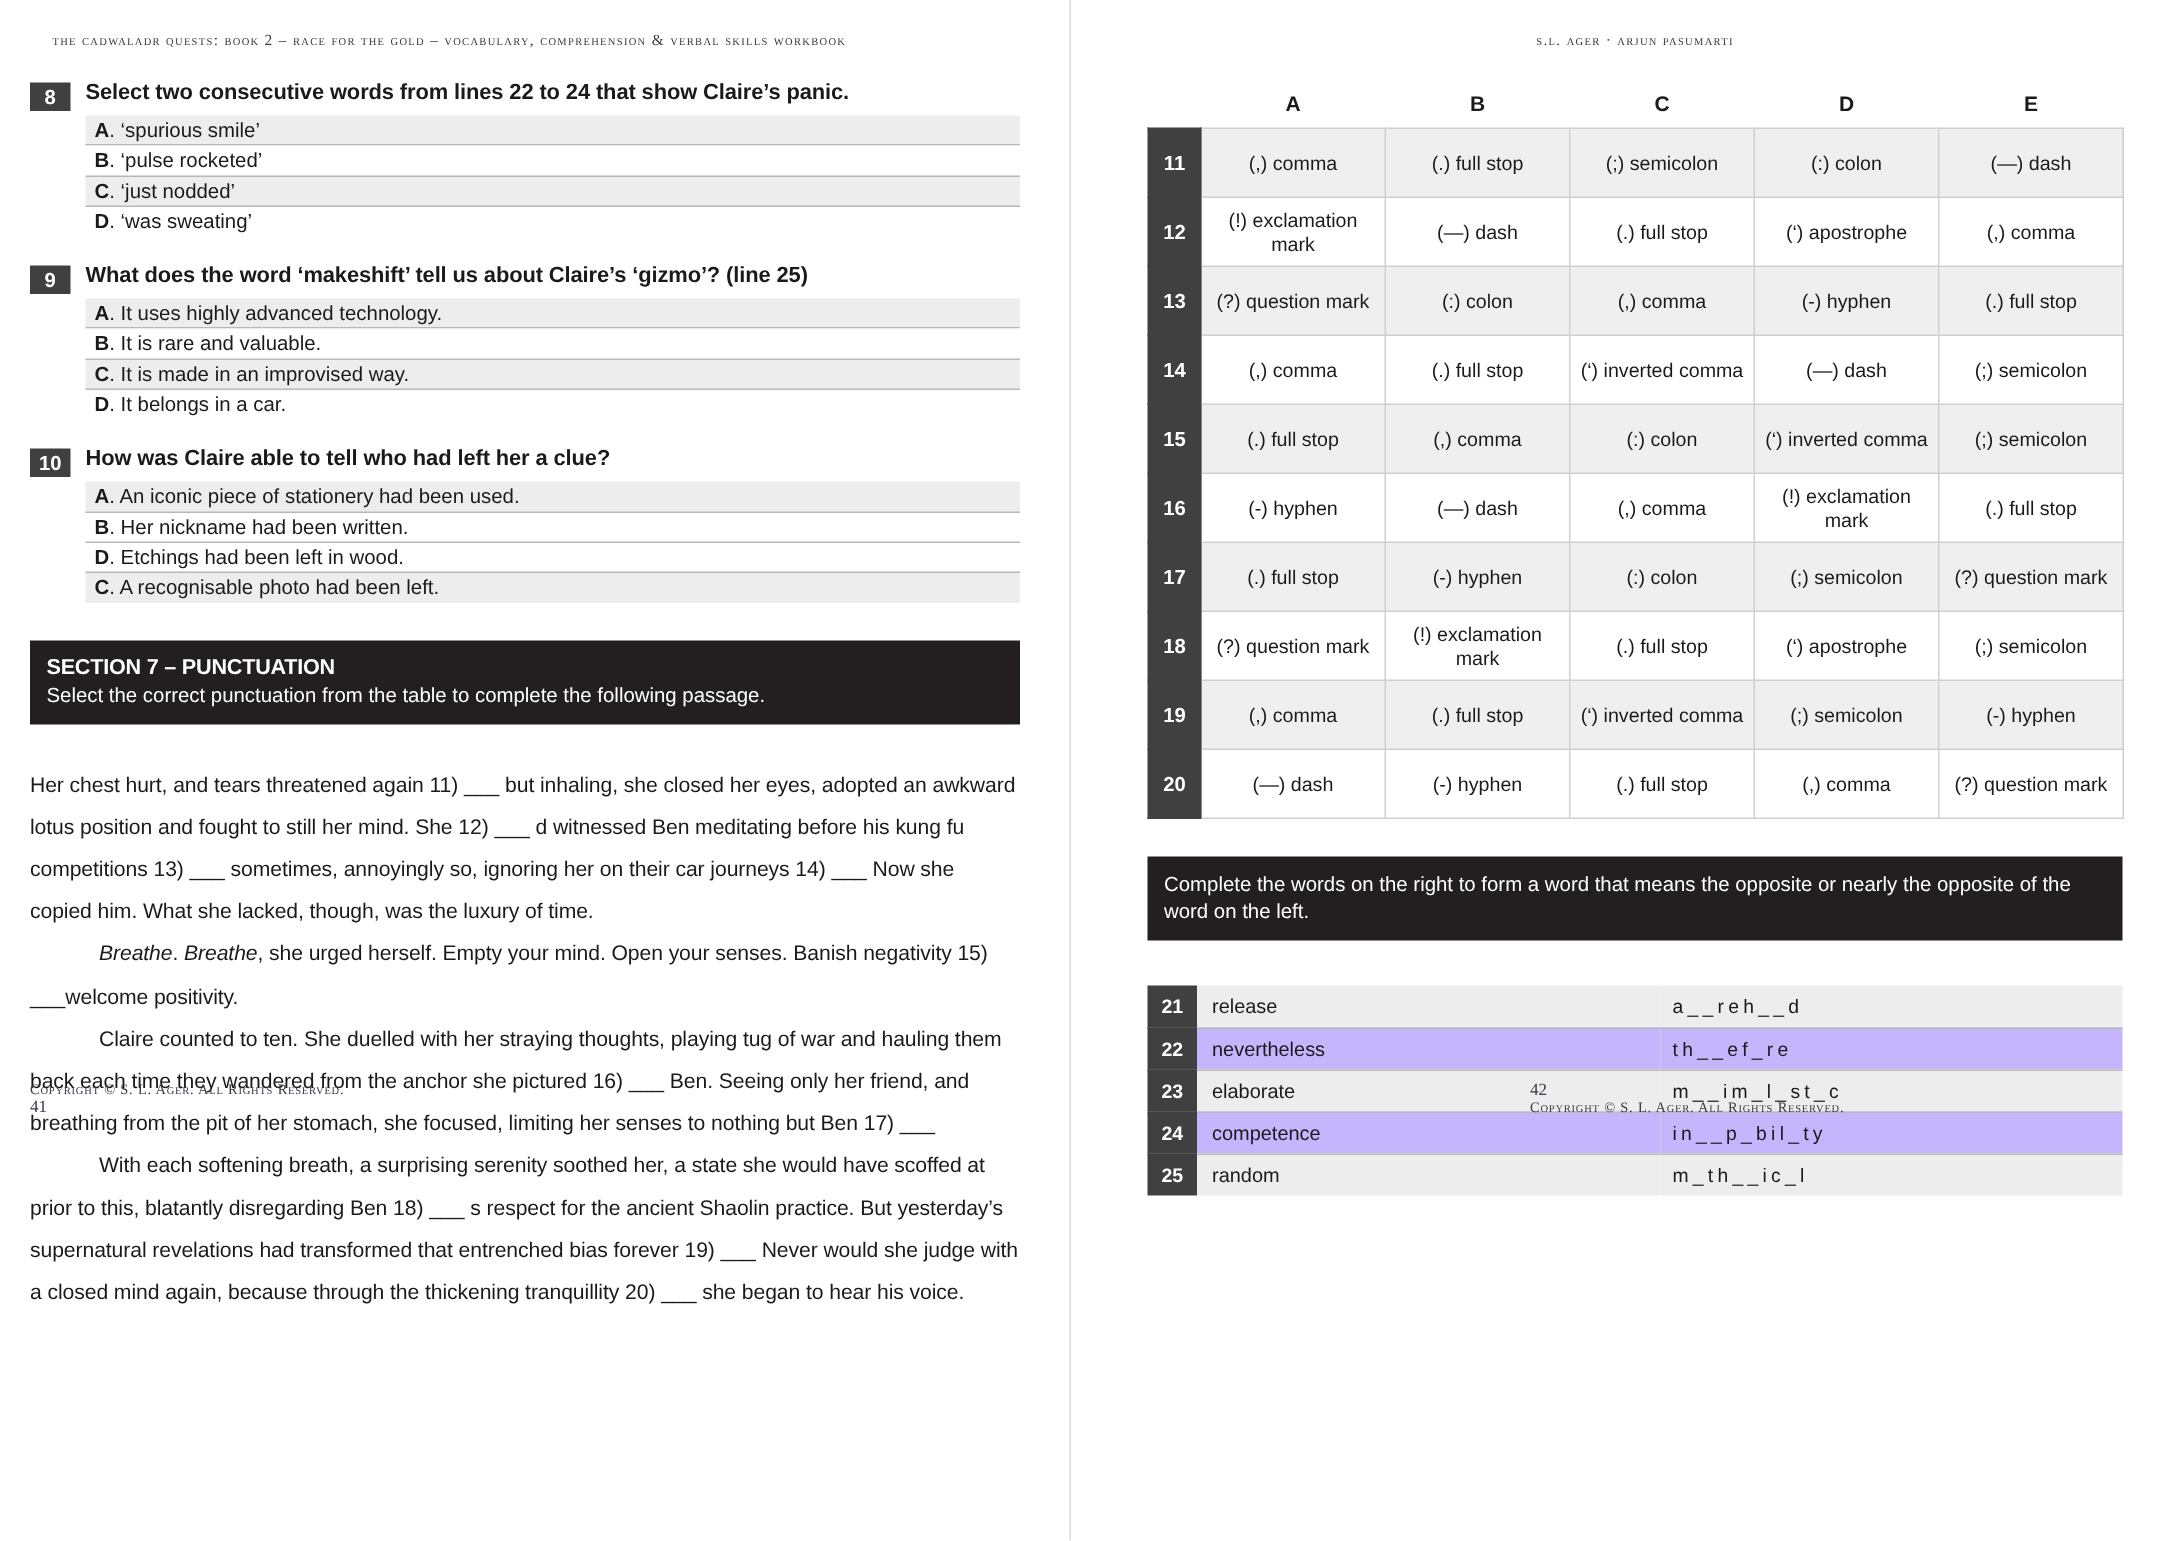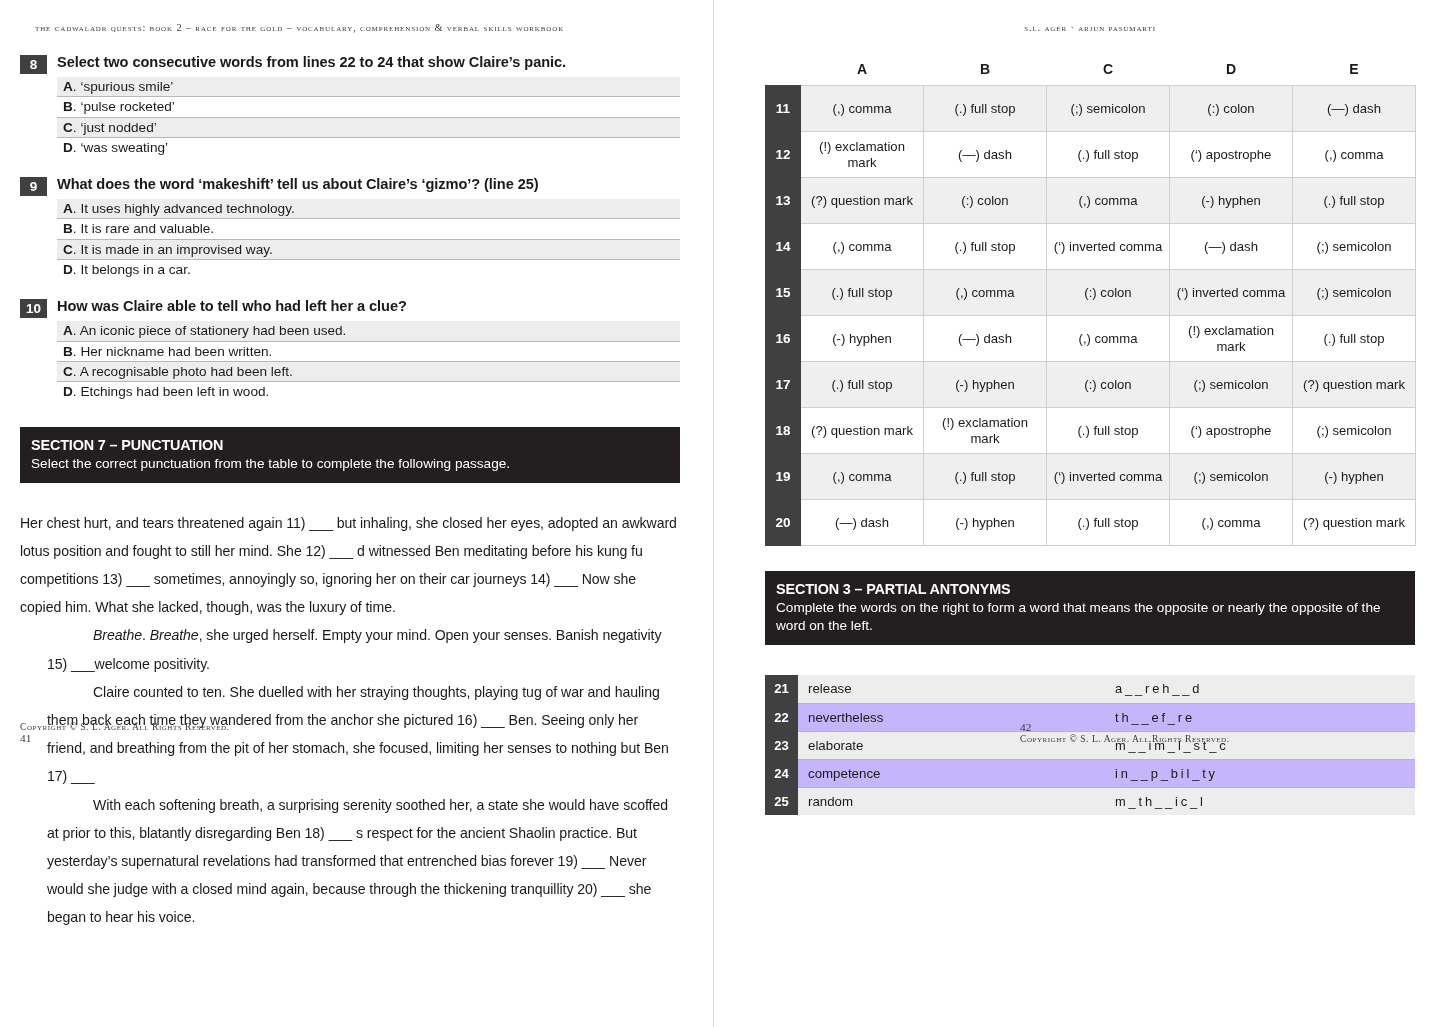--- a/index.html
+++ b/index.html
@@ -107,21 +107,21 @@
     font-weight: normal;
   }
 
   
   .passage { margin-top: 26px; }
   .passage p {
     font-size: 14.1px;
     line-height: 28.2px;
     letter-spacing: -.004em;
   }
-  .passage p.indent { text-indent: 46px; margin-left: 27px; }
+  .passage p.indent { text-indent: 46px; }
   .blank { letter-spacing: 0; }
   .ital { font-style: italic; }
 
   
   .punc-wrap { margin-top: 28px; }
   table.punc {
     border-collapse: collapse;
     width: 650px;
     table-layout: fixed;
   }
@@ -250,22 +250,22 @@
           </div>
         </div>
         <div class="q-block">
           <div class="q-head">
             <span class="q-badge">10</span>
             <span class="q-text">How was Claire able to tell who had left her a clue?</span>
           </div>
           <div class="q-options">
             <div class="q-opt shade"><span class="letter">A</span><span>. An iconic piece of stationery had been used.</span></div>
             <div class="q-opt plain"><span class="letter">B</span><span>. Her nickname had been written.</span></div>
+            <div class="q-opt plain"><span class="letter">D</span><span>. Etchings had been left in wood.</span></div>
             <div class="q-opt shade"><span class="letter">C</span><span>. A recognisable photo had been left.</span></div>
-            <div class="q-opt plain"><span class="letter">D</span><span>. Etchings had been left in wood.</span></div>
           </div>
         </div>
       </div>
 
     <div class="section-banner">
       <div class="st">SECTION 7 – PUNCTUATION</div>
       <div class="ss">Select the correct punctuation from the table to complete the following passage.</div>
     </div>
 
     <div class="passage">
@@ -387,21 +387,20 @@
               <td class="cell">(-) hyphen</td>
               <td class="cell">(.) full stop</td>
               <td class="cell">(,) comma</td>
               <td class="cell">(?) question mark</td>
             </tr>
           </tbody>
       </table>
     </div>
 
     <div class="section-banner">
-      <div class="st">SECTION 3 – PARTIAL ANTONYMS</div>
       <div class="ss">Complete the words on the right to form a word that means the opposite or nearly the opposite of the word on the left.</div>
     </div>
 
     <div class="ant-wrap">
       <table class="ant">
         <colgroup>
             <col class="anum">
             <col class="aword">
             <col class="apat">
           </colgroup>

